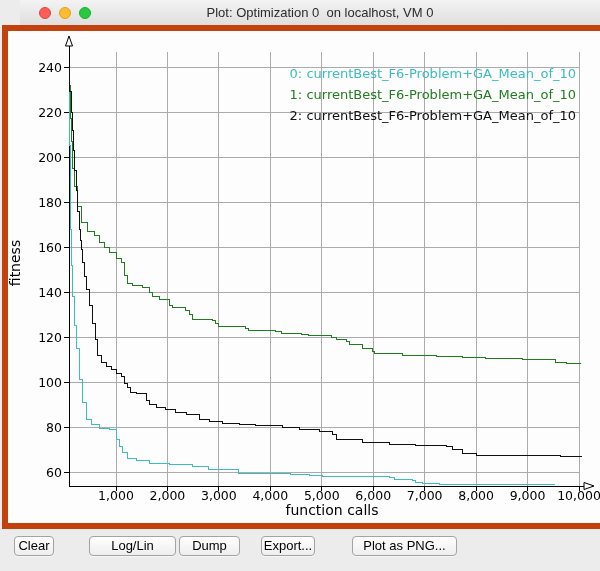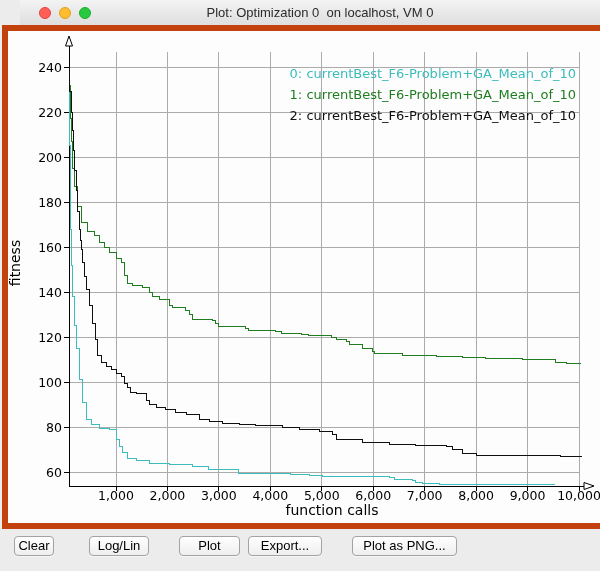--- a/index.html
+++ b/index.html
@@ -16,23 +16,23 @@
          font-size:13px;color:#2b2b2b;white-space:pre;}
   
   #panel{position:absolute;left:2px;top:25px;width:594px;height:492px;
          border:6px solid #c2410c;background:#fdfdfd;box-sizing:content-box;}
   #plot-svg{display:block;}
   
   .btn{position:absolute;top:536px;height:20px;border:1px solid #a3a3a3;border-radius:4px;
        background:linear-gradient(#ffffff,#eeeeee);font-family:"Liberation Sans",sans-serif;
        font-size:13px;color:#000;text-align:center;line-height:18px;padding:0;box-shadow:0 1px 0 rgba(255,255,255,.6);}
   #btn-clear{left:14px;width:40px;}
-  #btn-loglin{left:89px;width:60px;}
+  #btn-loglin{left:89px;width:87px;}
   #btn-dump{left:179px;width:61px;}
-  #btn-export{left:248px;width:74px;}
+  #btn-export{left:261px;width:54px;}
   #btn-save{left:352px;width:105px;}
 </style>
 </head>
 <body>
 
 <div id="window">
   <div id="titlebar">
     <div id="tl-close" class="tl"></div>
     <div id="tl-min" class="tl"></div>
     <div id="tl-zoom" class="tl"></div>
@@ -111,16 +111,16 @@
         <text x="568" y="64" text-anchor="end" dominant-baseline="middle" font-size="13" font-family="DejaVu Sans, sans-serif" fill="#1f7d1f">1: currentBest_F6-Problem+GA_Mean_of_10</text>
         <text x="568" y="85" text-anchor="end" dominant-baseline="middle" font-size="13" font-family="DejaVu Sans, sans-serif" fill="#101010">2: currentBest_F6-Problem+GA_Mean_of_10</text>
         <path d="M61.2 40.5H61.5 V81.0H61.9 V114.8H62.1 V144.0H62.4 V175.5H62.6 V198.0H63.2 V234.0H64.8 V265.5H66.6 V294.8H68.1 V317.3H71.0 V348.8H74.0 V371.3H78.2 V388.1H83.0 V393.8H91.5 V397.1H101.3 V398.3H108.0 V408.4H111.3 V415.1H114.7 V421.9H119.6 V427.5H128.1 V429.8H141.2 V432.0H161.0 V433.1H184.1 V435.4H200.9 V438.8H230.7 V442.1H282.9 V443.3H301.4 V444.4H314.8 V445.9H381.2 V446.6H386.3 V448.2H404.8 V449.3H407.9 V451.8H414.6 V452.7H431.3 V453.2H540.1 V453.4H546.3 V454.1" fill="none" stroke="#3cbcbc" stroke-width="1" shape-rendering="crispEdges"></path>
         <path d="M61.2 54.0H62.2 V87.8H63.2 V110.3H64.9 V137.3H66.5 V155.3H69.2 V175.5H73.2 V191.3H79.8 V200.3H86.4 V204.8H91.5 V211.5H96.4 V216.0H101.3 V221.6H108.0 V227.3H113.1 V231.8H116.2 V244.1H119.6 V252.0H124.5 V254.3H134.5 V256.5H141.2 V261.0H144.5 V265.5H151.2 V268.9H161.0 V274.5H164.3 V276.8H177.7 V279.0H181.1 V283.5H184.3 V288.0H204.2 V289.1H207.5 V292.5H210.9 V295.9H237.4 V297.0H240.7 V299.3H267.2 V300.4H273.9 V302.6H293.7 V303.8H300.4 V304.9H323.6 V306.0H328.2 V308.3H338.0 V310.5H341.6 V313.9H354.9 V317.3H364.7 V320.6H366.3 V322.9H394.5 V324.0H428.0 V325.8H454.7 V326.7H477.9 V327.8H514.4 V328.5H544.8 V328.5H547.9 V331.4H558.1 V332.3H573.1 V332.3" fill="none" stroke="#1f7d1f" stroke-width="1" shape-rendering="crispEdges"></path>
         <path d="M61.2 36.0H61.7 V60.8H63.0 V81.0H64.0 V99.0H65.0 V119.3H66.3 V139.5H68.0 V159.8H69.7 V180.0H71.3 V198.0H72.3 V209.3H73.0 V218.3H74.7 V231.8H76.3 V245.3H78.7 V258.8H81.2 V274.5H84.6 V292.5H87.3 V308.3H89.7 V324.0H93.0 V331.9H98.0 V335.3H103.0 V338.6H108.0 V342.0H113.0 V345.4H116.2 V352.1H119.6 V356.6H122.9 V361.1H128.1 V362.3H134.8 V362.3H138.0 V369.0H141.3 V373.5H148.0 V376.9H157.9 V378.0H167.9 V381.4H178.0 V383.6H191.3 V388.1H201.4 V390.4H214.7 V392.6H231.5 V393.8H247.9 V394.9H274.7 V396.0H291.4 V398.3H311.2 V400.5H324.8 V403.9H328.2 V408.4H354.9 V411.8H381.2 V413.3H407.9 V414.0H438.0 V415.1H444.7 V418.5H454.7 V422.3H468.1 V424.8H511.3 V424.8H552.5 V425.3H573.1 V425.7" fill="none" stroke="#101010" stroke-width="1" shape-rendering="crispEdges"></path>
       </svg>
   </div>
 
   <button id="btn-clear" class="btn">Clear</button>
   <button id="btn-loglin" class="btn">Log/Lin</button>
-  <button id="btn-dump" class="btn">Plot</button>
+  <button id="btn-dump" class="btn">Dump</button>
   <button id="btn-export" class="btn">Export...</button>
   <button id="btn-save" class="btn">Plot as PNG...</button>
 </div>
 
 </body></html>

